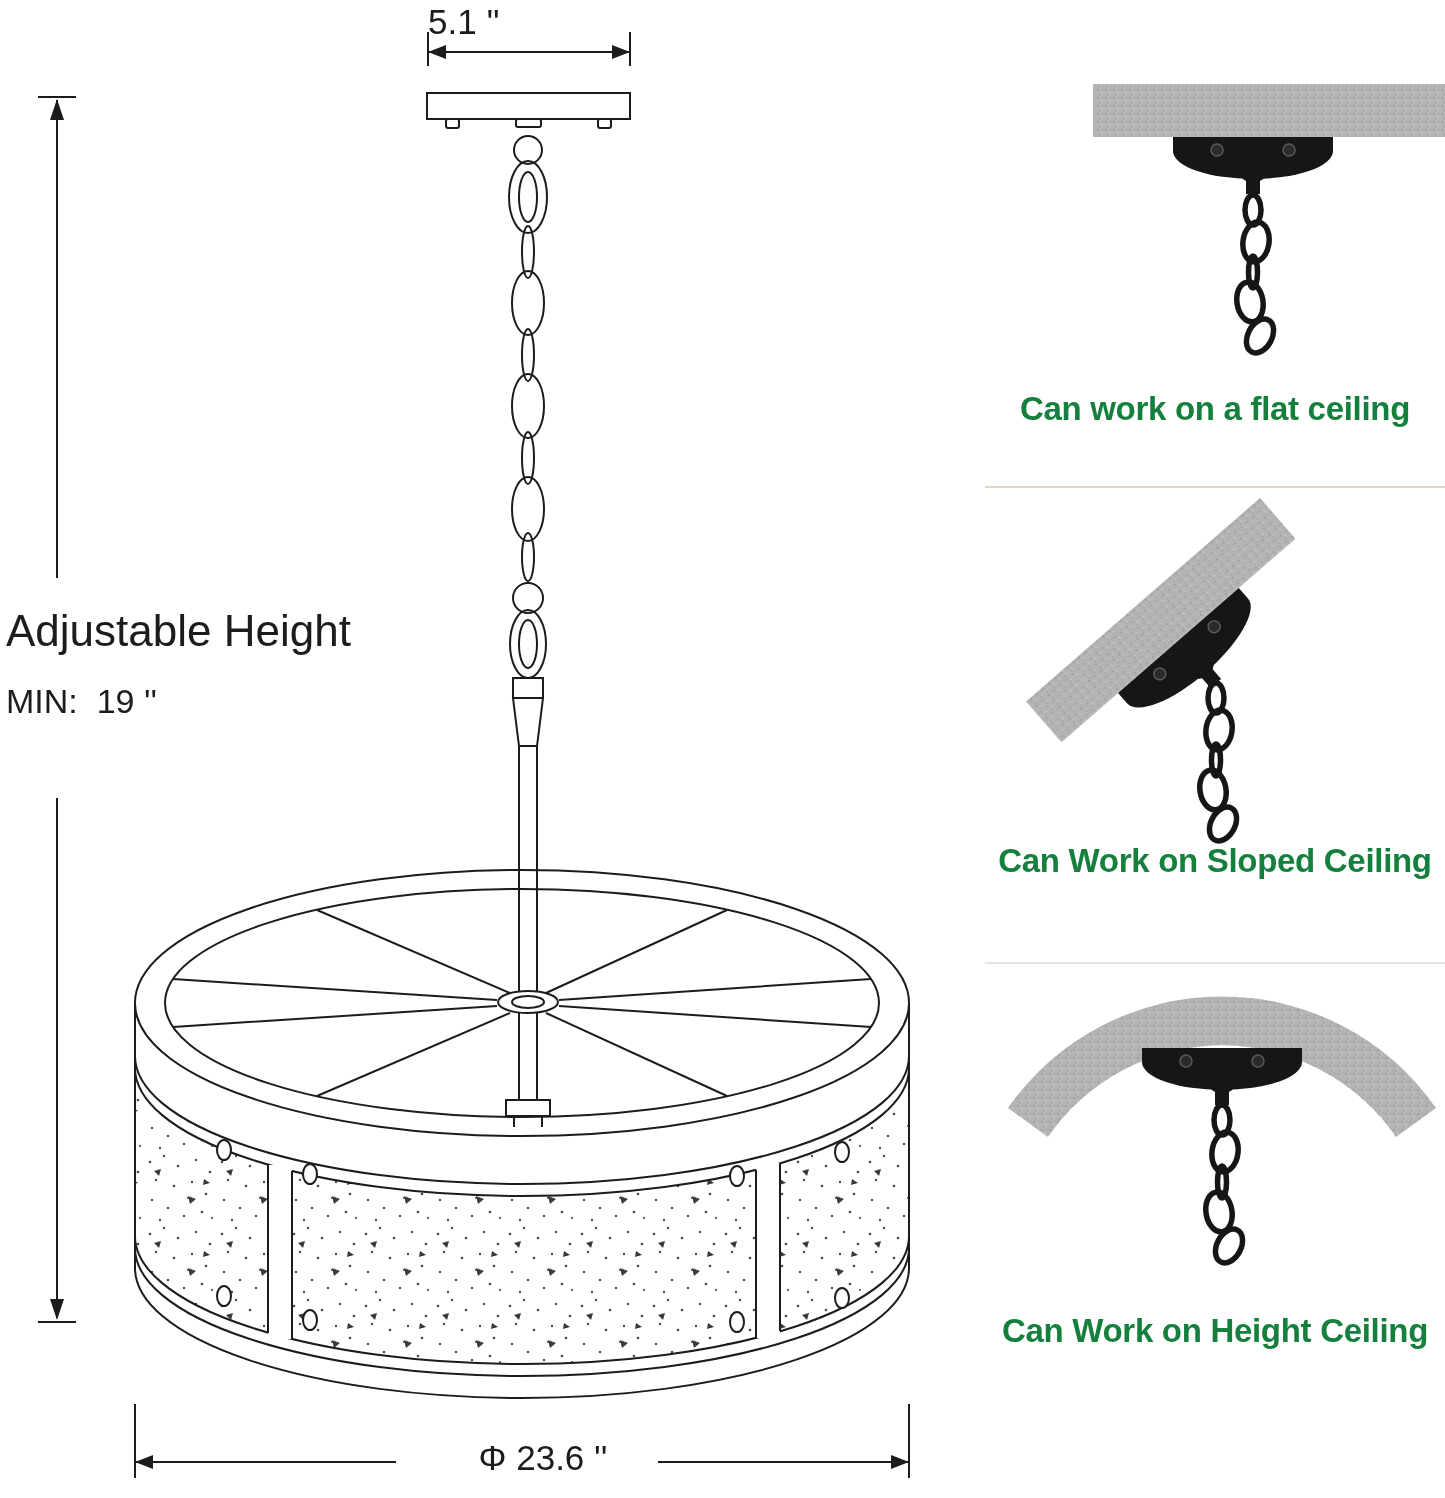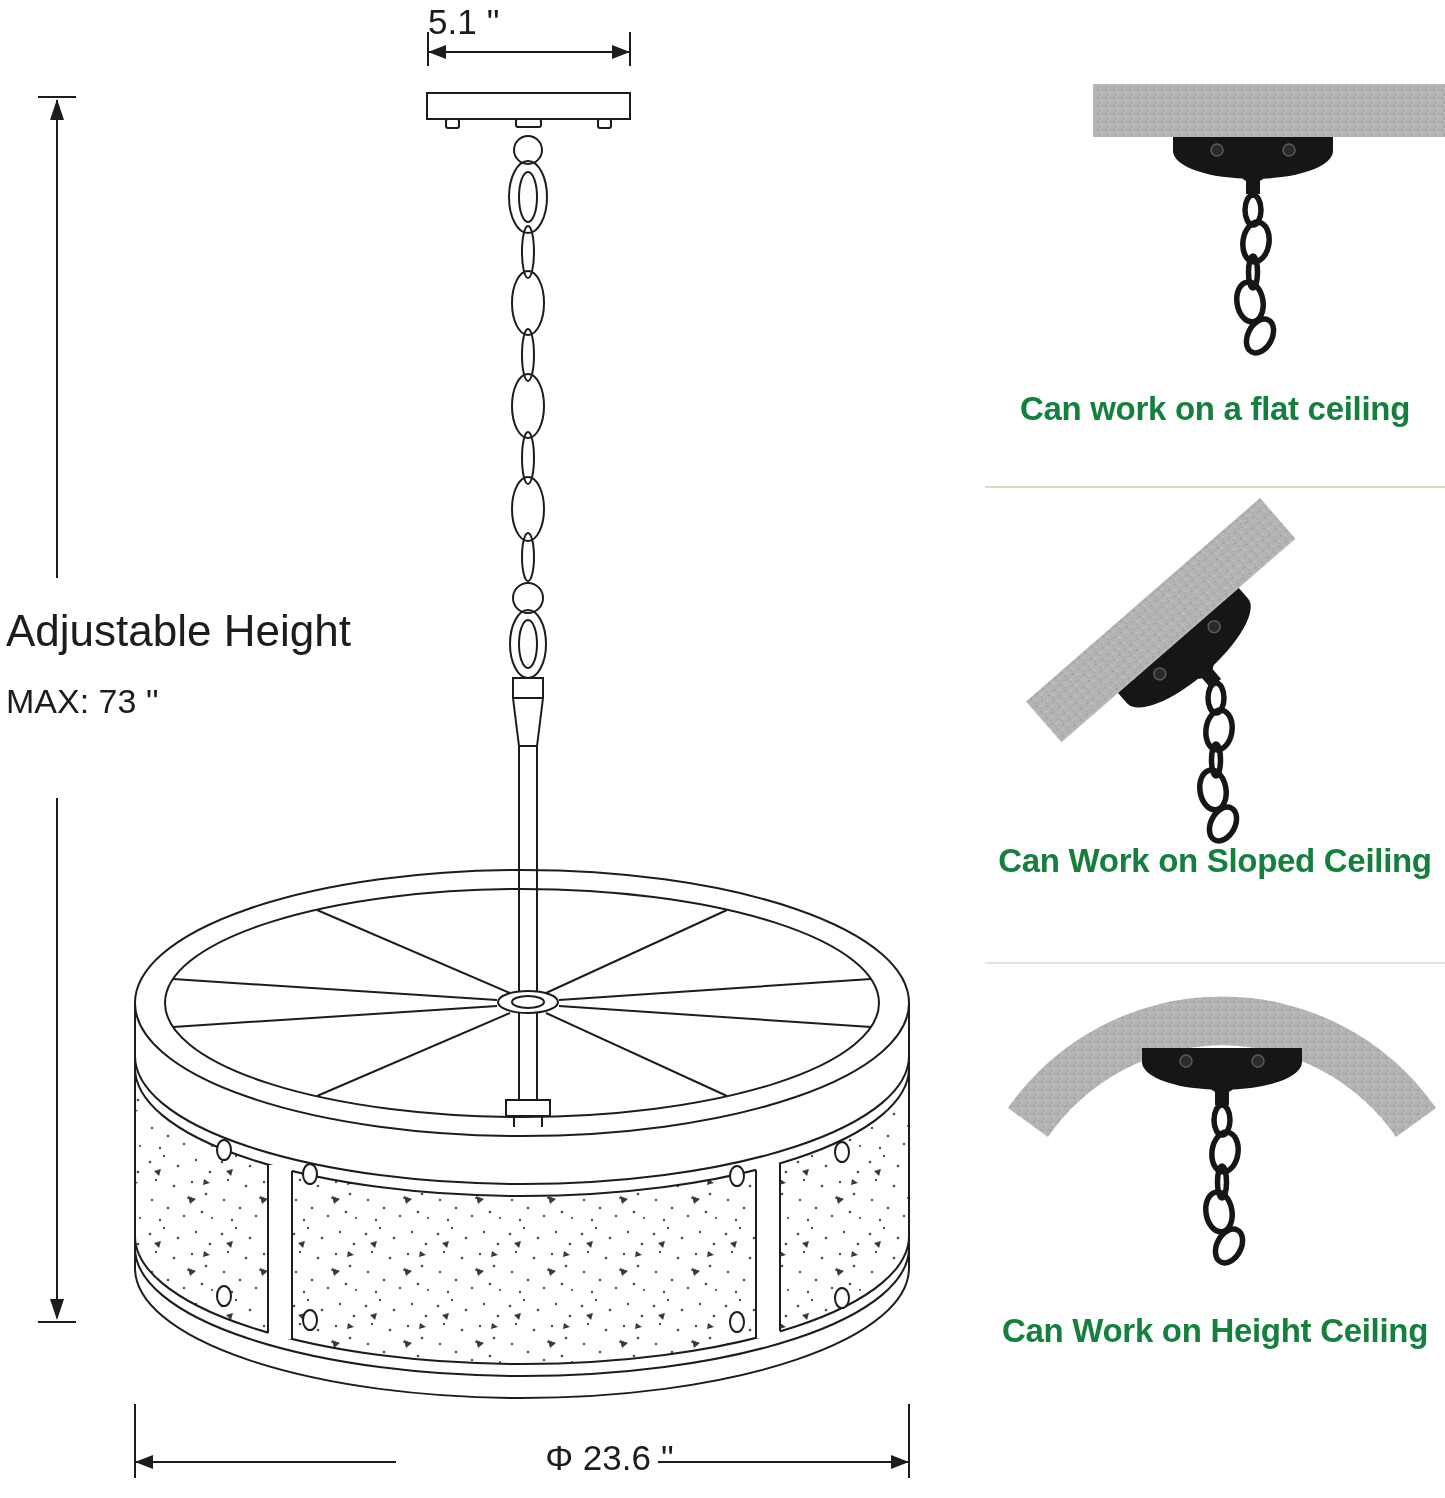--- a/index.html
+++ b/index.html
@@ -194,22 +194,22 @@
     <path d="M1008 1108 A261 261 0 0 1 1436 1108 L1396 1137 A211 211 0 0 0 1048 1137 Z" fill="url(#speck)"></path>
     <use href="#canopyIcon" transform="translate(1222,1058)"></use>
     <use href="#chainIcon" transform="translate(1222,1106)"></use>
   </g>
 </svg>
 
 <div class="abs dim-text" style="left:428px;top:2px;width:202px;">5.1 ''</div>
 
 <div class="abs" style="left:6px;top:606px">
   <div class="ah-title">Adjustable Height</div>
-  <div class="ah-line">MAX: 73 ''</div>
+  <div class="ah-line">MIN:  19 ''</div>
 </div>
 
-<div class="abs dim-text" style="left:380px;top:1438px;width:294px;text-align:right">Φ 23.6 ''</div>
+<div class="abs dim-text" style="left:396px;top:1438px;width:294px;text-align:center">Φ 23.6 ''</div>
 
 <div class="abs caption" style="top:390px">Can work on a flat ceiling</div>
 
 <div class="abs caption" style="top:842px">Can Work on Sloped Ceiling</div>
 
 <div class="abs caption" style="top:1312px">Can Work on Height Ceiling</div>
 
 </body></html>

